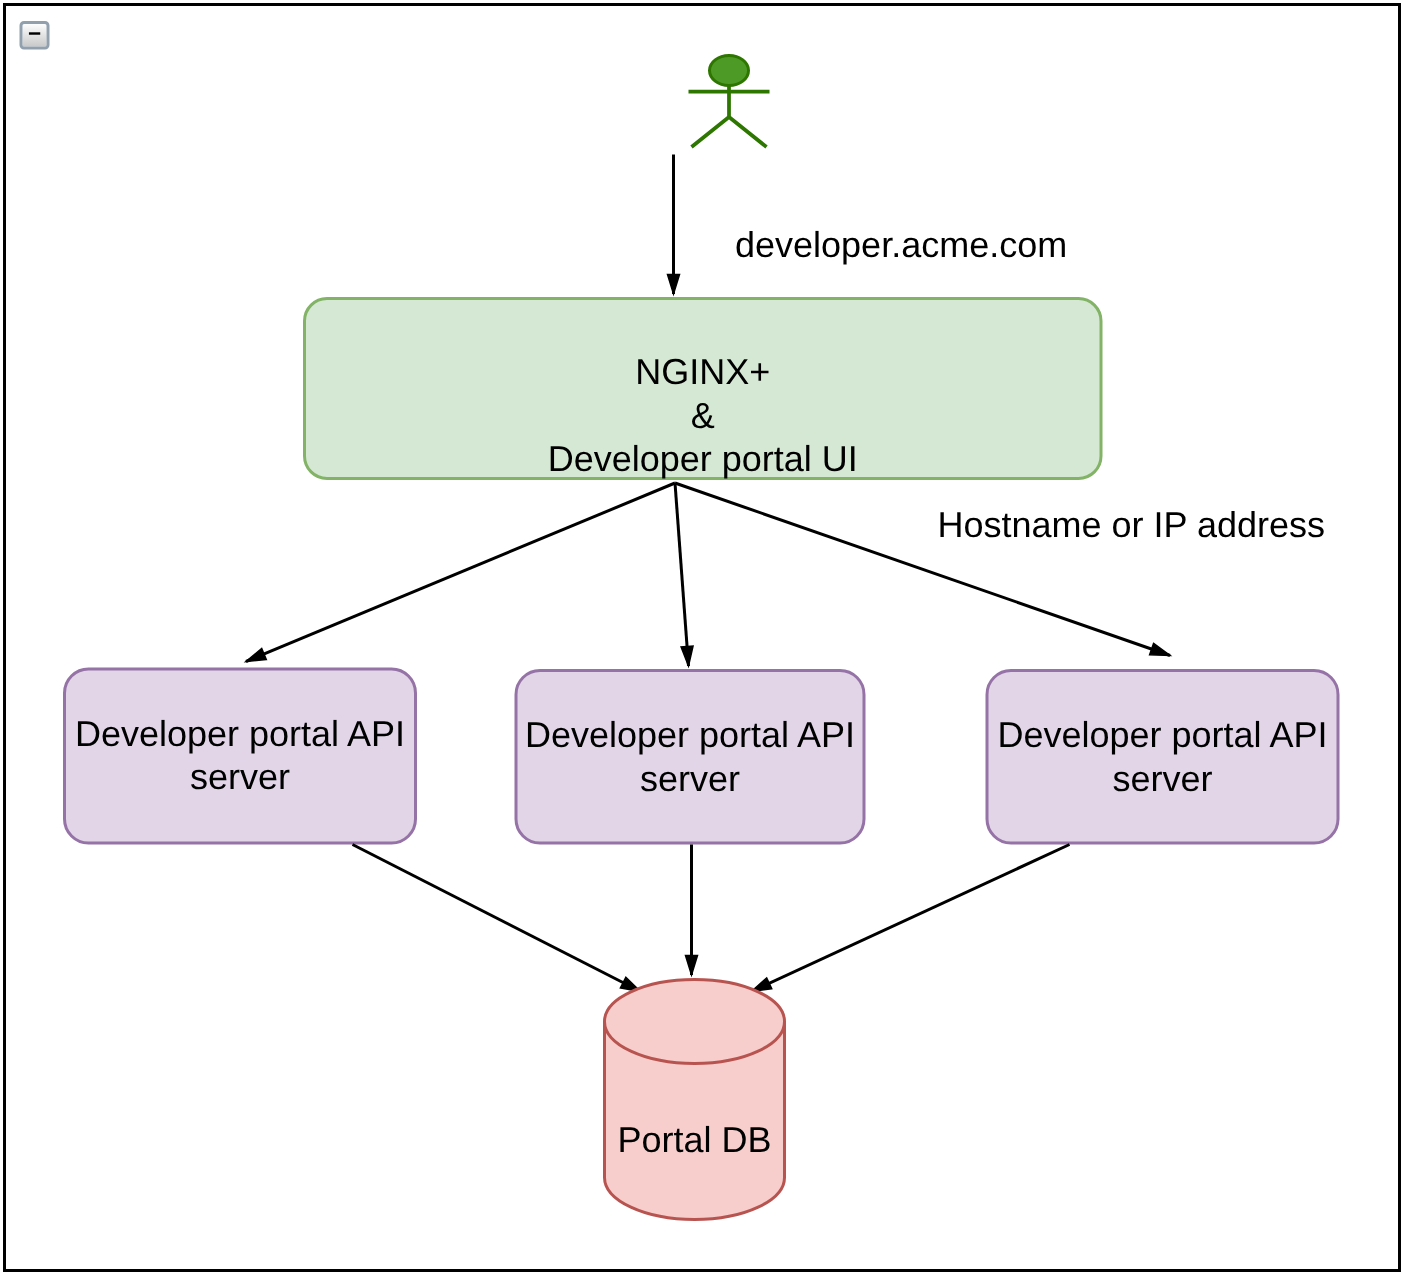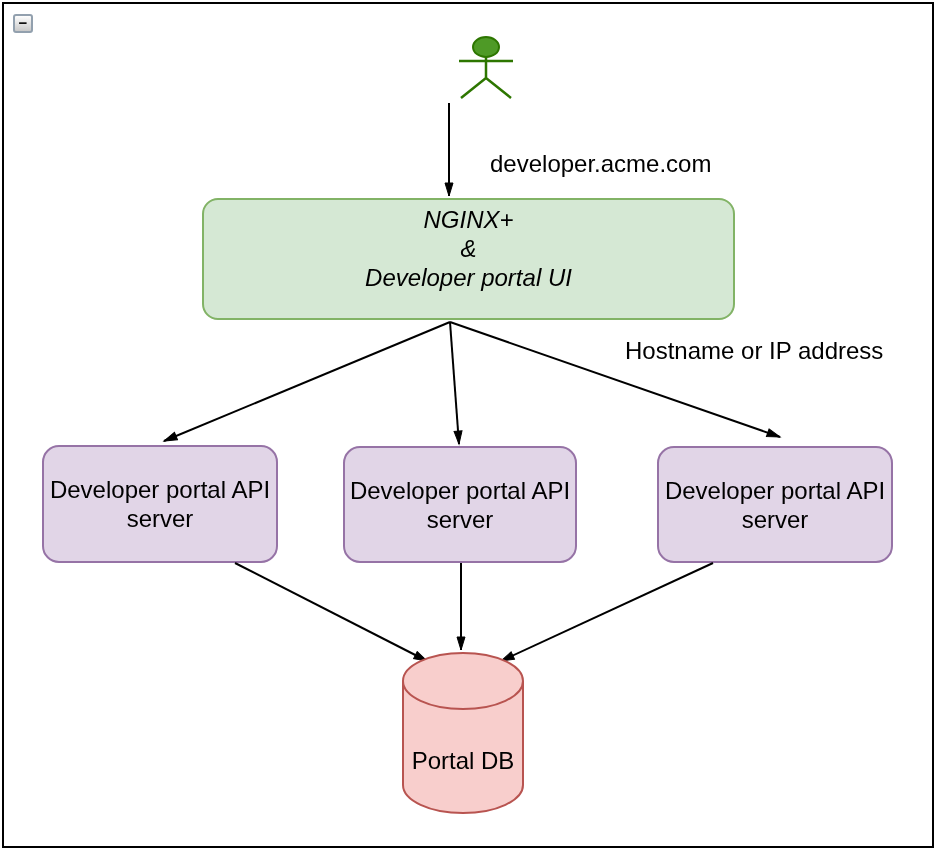--- a/index.html
+++ b/index.html
@@ -56,21 +56,21 @@
     white-space: pre-line;
     cursor: default;
   }
   .edge-label {
     position: absolute;
     font-size: 24px;
     line-height: 29px;
     white-space: nowrap;
     cursor: default;
   }
-  .lbl-nginx     { left: 203px; top: 188px; width: 531px; height: 120px; font-style: italic; }
+  .lbl-nginx     { left: 203px; top: 217px; width: 531px; height: 120px; }
   .lbl-api-1     { left: 43px;  top: 446px; width: 234px; height: 116px; }
   .lbl-api-2     { left: 344px; top: 447px; width: 232px; height: 115px; }
   .lbl-api-3     { left: 658px; top: 447px; width: 234px; height: 115px; }
   .lbl-db        { left: 403px; top: 735px; width: 120px; height: 50px; text-align: right; }
   .lbl-acme      { left: 490px; top: 149px; }
   .lbl-hostname  { left: 625px; top: 336px; }
 </style>
 </head>
 <body>
 

